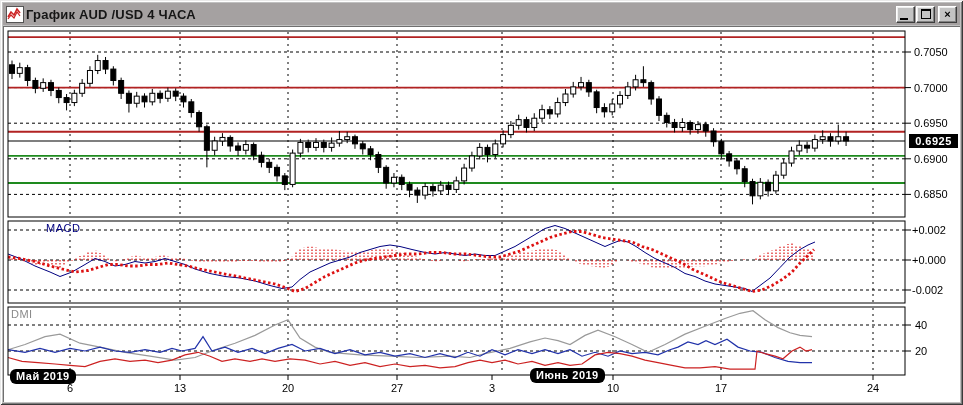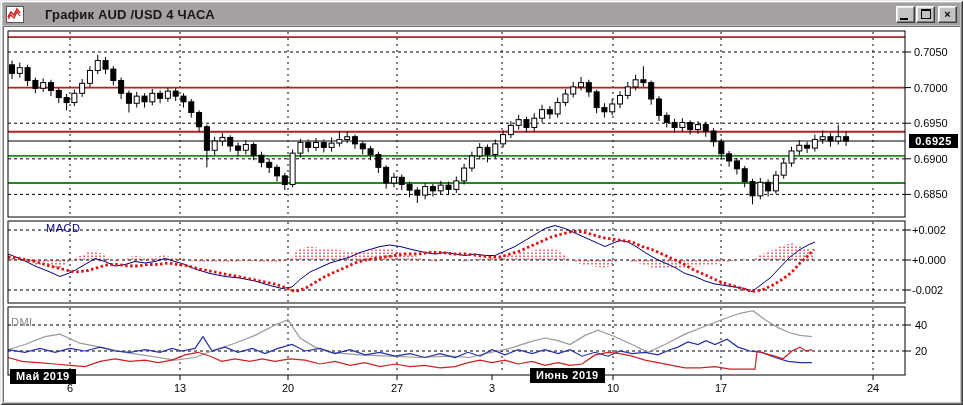--- a/index.html
+++ b/index.html
@@ -3,36 +3,36 @@
 <meta charset="utf-8">
 <style>
   html,body{margin:0;padding:0;background:#9a9a9a;font-family:"Liberation Sans",sans-serif;}
   .window{position:relative;width:963px;height:405px;background:#c0c0c0;
     box-shadow:inset 1px 1px 0 #e9e9e9, inset -1px -1px 0 #3a3a3a, inset 2px 2px 0 #ffffff, inset -2px -2px 0 #7d7d7d;
     overflow:hidden;}
   .titlebar{position:absolute;left:3px;top:3px;width:957px;height:22px;background:#a5a1a1;
     display:flex;align-items:center;padding:0 3px;box-sizing:border-box;z-index:5;}
   .title-icon{width:16px;height:15px;background:#fff;border:1px solid #555;position:relative;flex:0 0 auto;overflow:hidden;}
   .title-icon svg{display:block;}
-  .title-text{font:bold 13px "Liberation Sans",sans-serif;color:#161616;margin-left:21px;flex:1;
+  .title-text{font:bold 13px "Liberation Sans",sans-serif;color:#161616;margin-left:2px;flex:1;
     white-space:nowrap;overflow:hidden;letter-spacing:.2px;}
   .win-buttons{display:flex;align-items:center;}
   .wbtn{width:17px;height:15px;background:#c3c3c3;border:1px solid;border-color:#ffffff #3d3d3d #3d3d3d #ffffff;
     box-shadow:inset -1px -1px 0 #828282,inset 1px 1px 0 #eeeeee;
     display:flex;align-items:center;justify-content:center;margin-left:1px;cursor:default;position:relative;}
   .wbtn.close{margin-left:3px;}
   .glyph-min{position:absolute;left:3px;bottom:2px;width:8px;height:2px;background:#000;}
   .glyph-max{width:8px;height:7px;border:1px solid #000;border-top:2px solid #000;}
   .glyph-close{font:bold 11px "Liberation Sans",sans-serif;color:#000;line-height:11px;}
   .client{position:absolute;left:3px;top:26px;width:957px;height:376px;background:#ffffff;
     border-top:1px solid #6f6f6f;border-left:1px solid #6f6f6f;box-sizing:border-box;z-index:1;}
   svg#plot{position:absolute;left:0;top:0;z-index:2;}
   .overlay{position:absolute;z-index:3;}
   .month-badge{background:#000;color:#fff;font:bold 11px "Liberation Sans",sans-serif;
-    padding:1px 6px 2px 6px;letter-spacing:.5px;white-space:nowrap;}
+    padding:1px 6px 2px 6px;letter-spacing:.5px;white-space:nowrap;border-radius:6px;}
   .price-badge{background:#000;color:#fff;font:bold 11px "Liberation Sans",sans-serif;
     width:49px;height:14px;display:flex;align-items:center;justify-content:center;letter-spacing:.5px;}
   .panel-label{font:11px "Liberation Sans",sans-serif;letter-spacing:.5px;}
   .macd-label{color:#000080;padding-left:35px;}
   .dmi-label{color:#8a8a8a;}
 </style>
 </head>
 <body>
 
 <div class="window">
@@ -777,19 +777,19 @@
       <span class="wbtn">
           <span class="glyph-max"></span>
         </span>
       <span class="wbtn close">
           <span class="glyph-close">×</span>
         </span>
     </span>
   </div>
 
   <div class="overlay panel-label macd-label" style="left:11px;top:222px;">MACD</div>
-  <div class="overlay panel-label dmi-label" style="left:11px;top:308px;margin-top:8px;">DMI</div>
+  <div class="overlay panel-label dmi-label" style="left:11px;top:308px;">DMI</div>
 
   <div class="overlay month-badge" id="badge-may" style="left: 10px; top: 369px;">Май 2019</div>
   <div class="overlay month-badge" id="badge-june" style="left: 494px; top: 368px; margin-left: 36px;">Июнь 2019</div>
 
   <div class="overlay price-badge" style="left:909px;top:134px;text-align:right;">0.6925</div>
 </div>
 
 </body></html>

